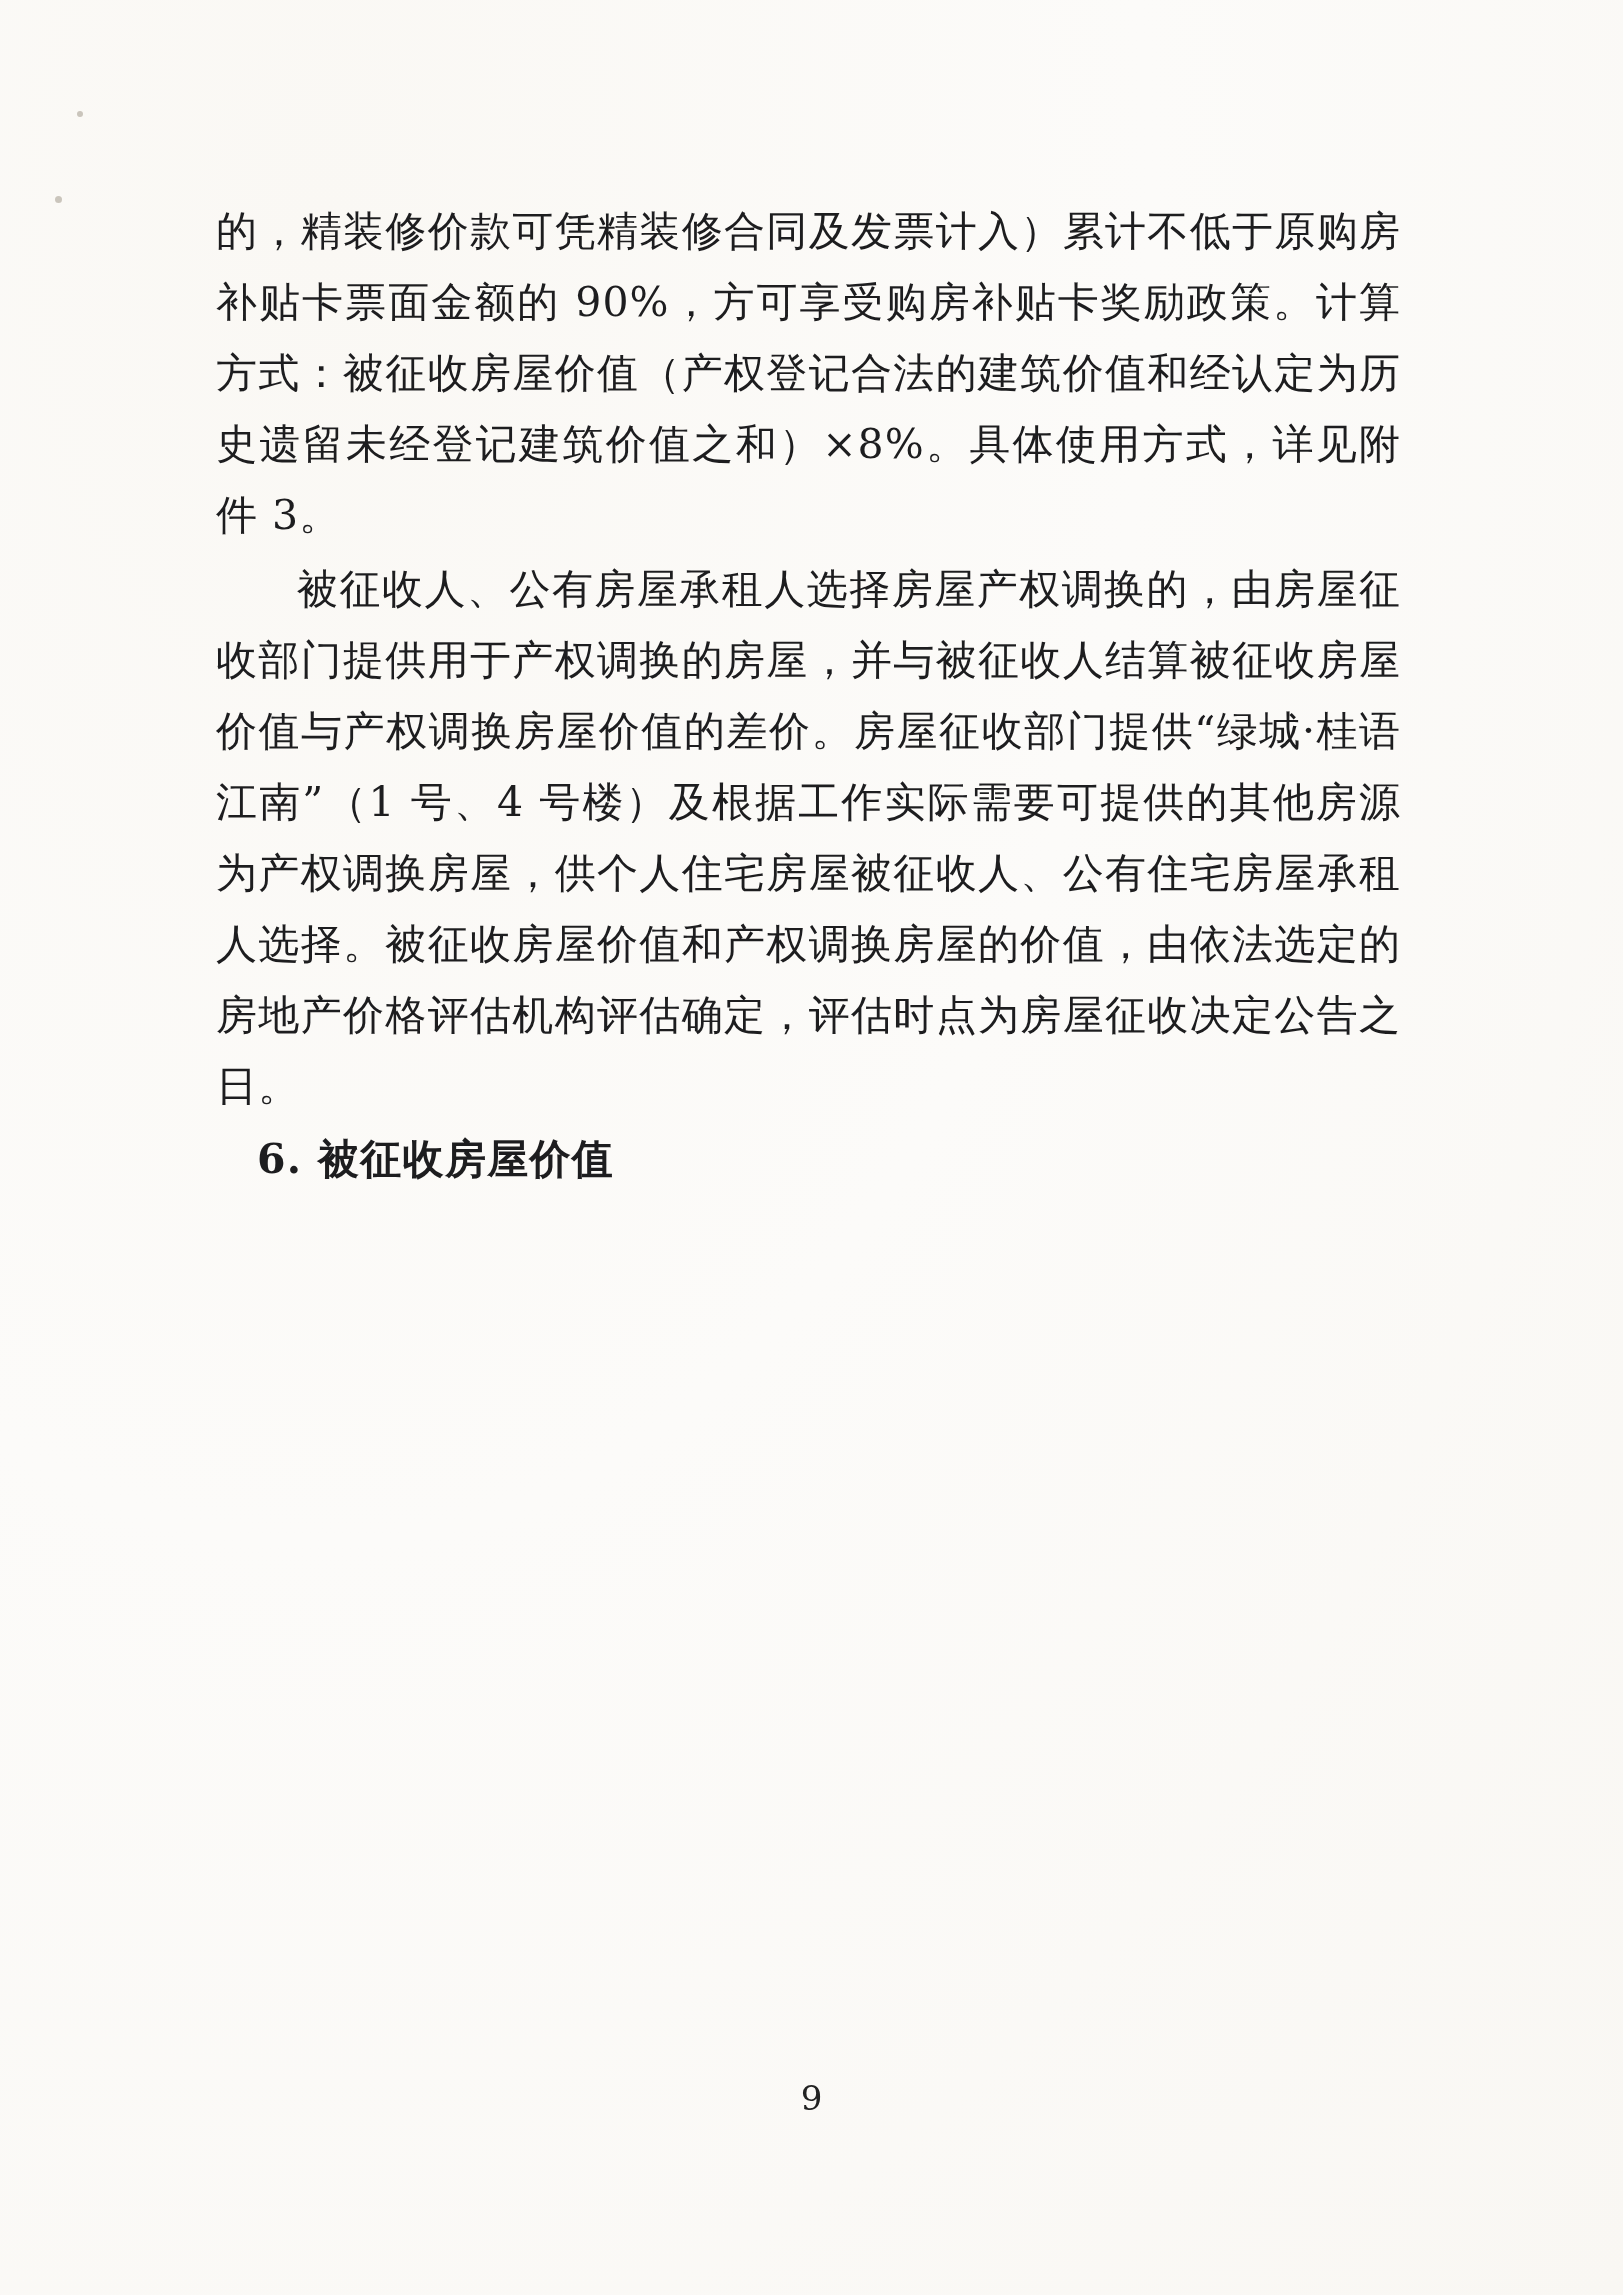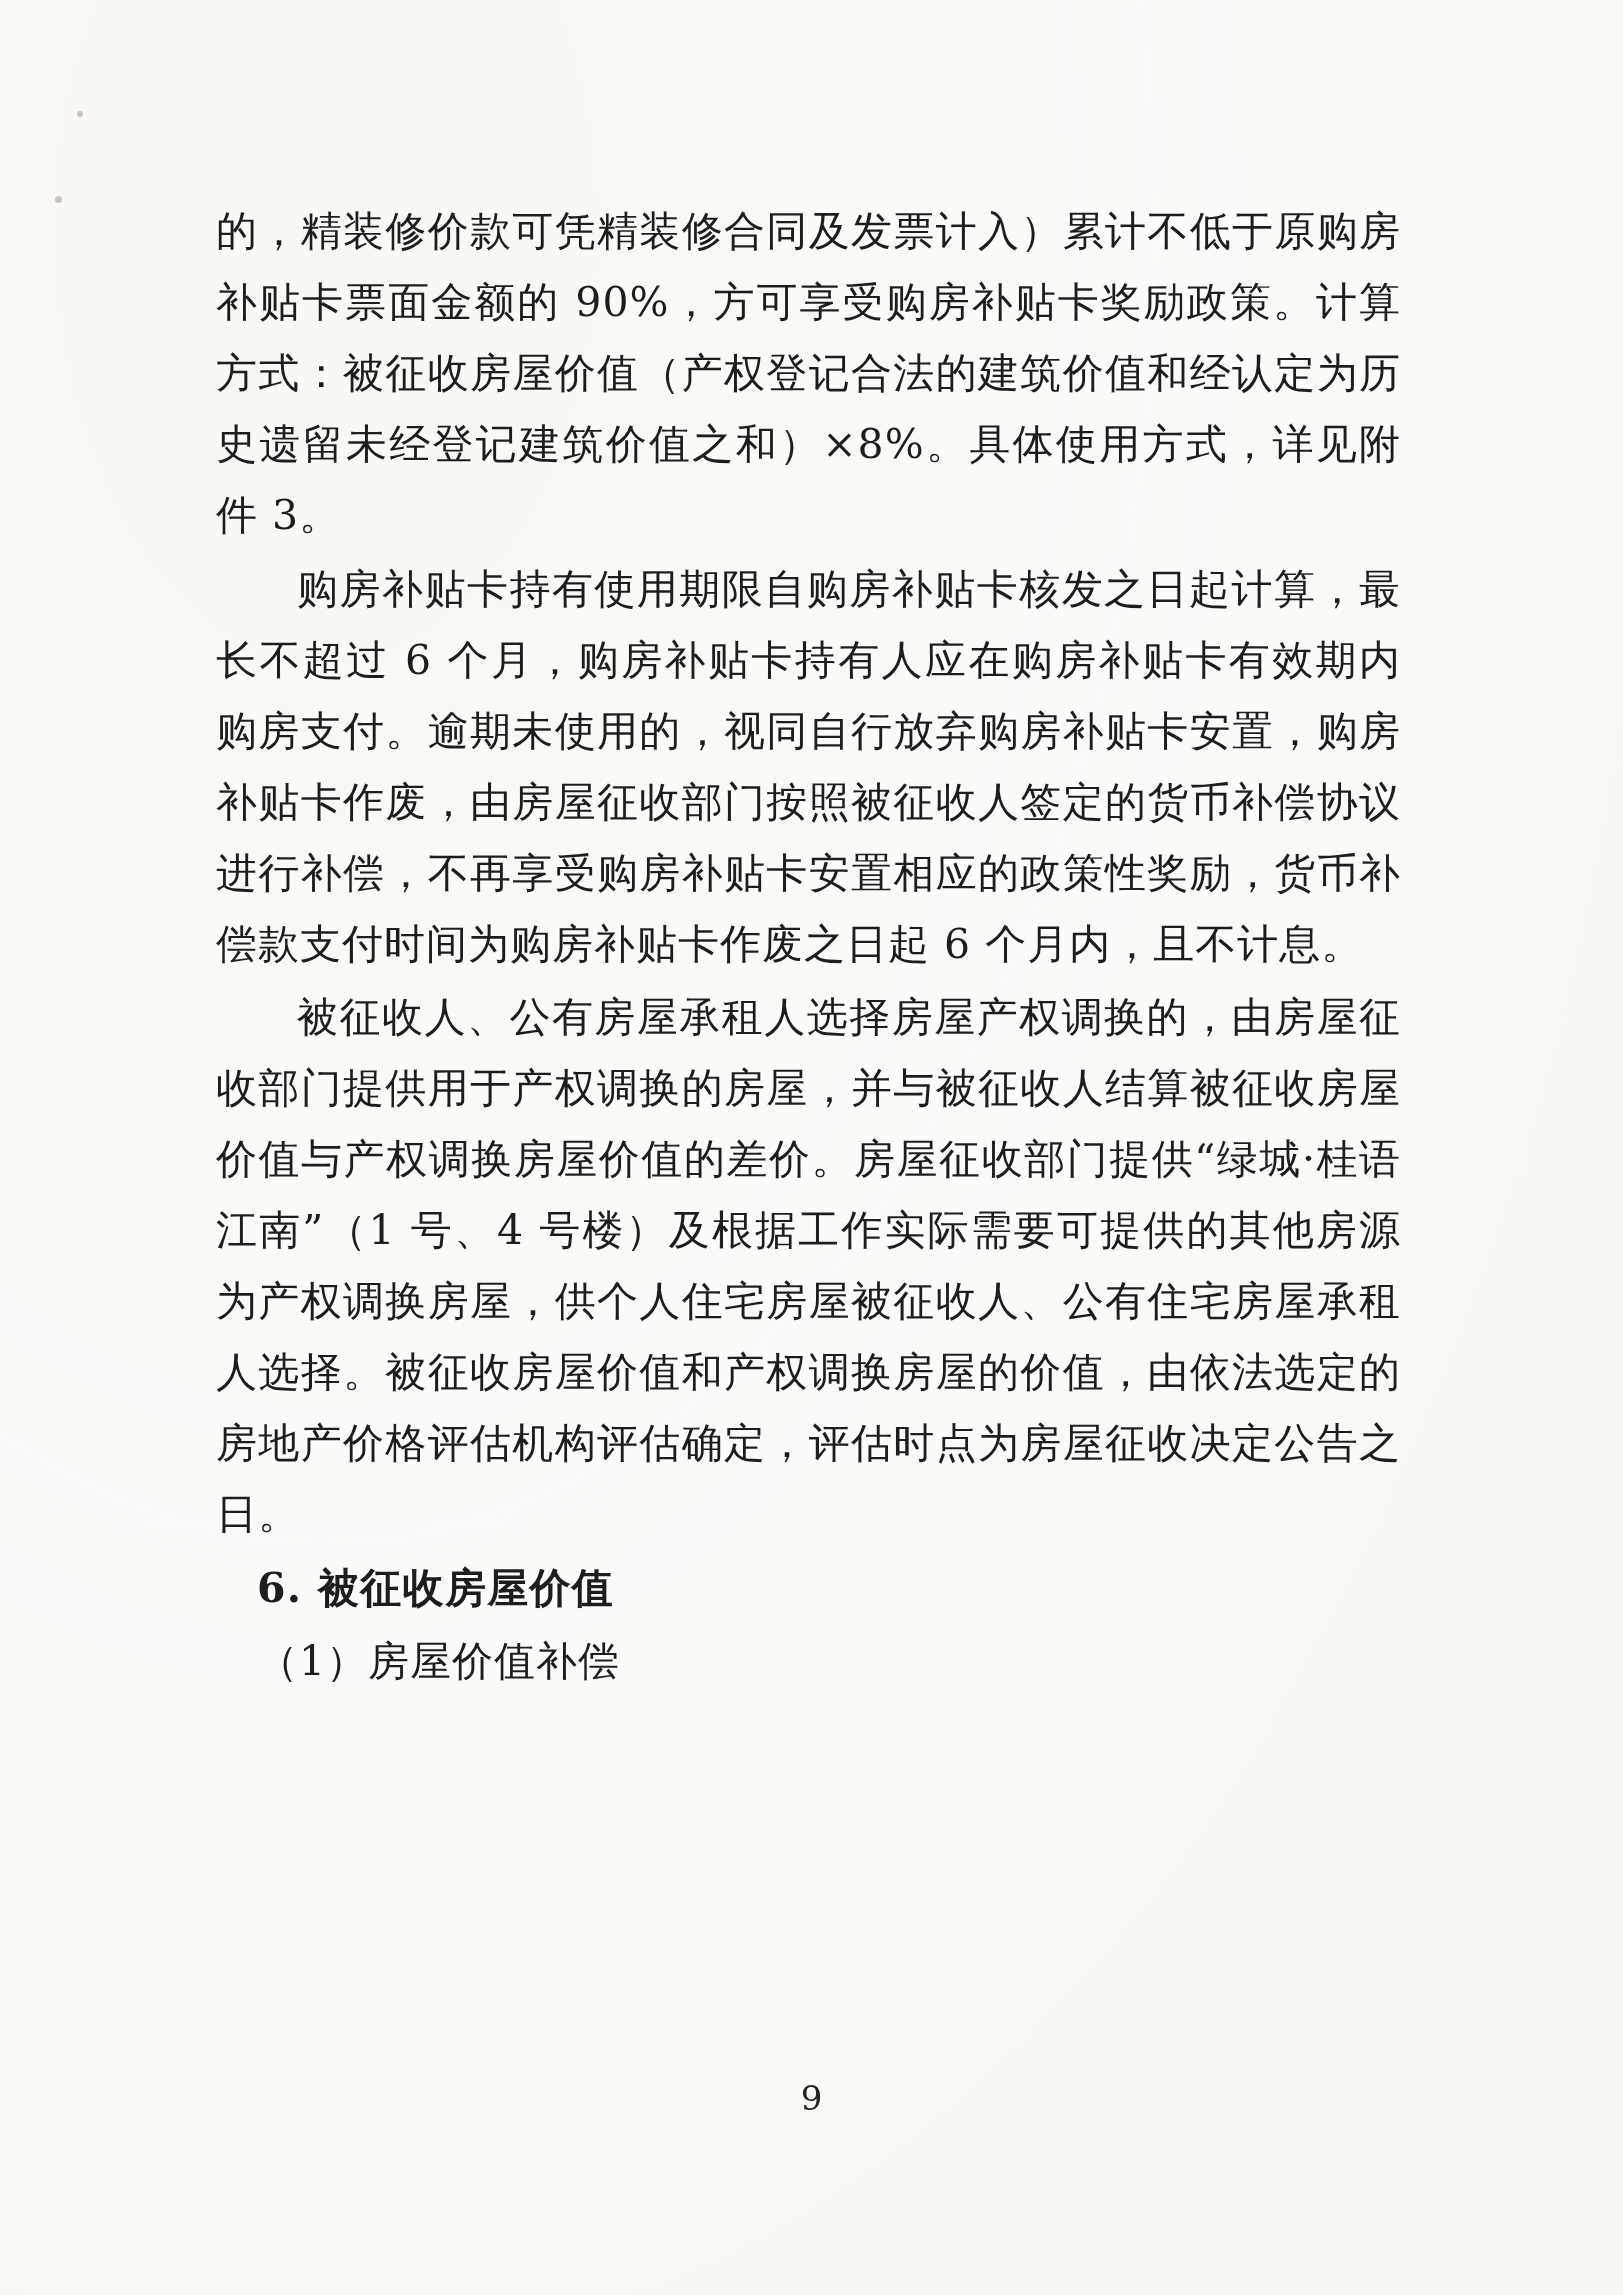--- a/index.html
+++ b/index.html
@@ -85,21 +85,19 @@
 </head>
 <body>
 
 <div class="page">
   <div class="paper-tint"></div>
   <div class="speck speck-a"></div>
   <div class="speck speck-b"></div>
 
   <div class="content">
     <p>的，精装修价款可凭精装修合同及发票计入）累计不低于原购房补贴卡票面金额的 90%，方可享受购房补贴卡奖励政策。计算方式：被征收房屋价值（产权登记合法的建筑价值和经认定为历史遗留未经登记建筑价值之和）×8%。具体使用方式，详见附件 3。</p>
-    <p class="indent">购房补贴卡持有使用期限自购房补贴卡核发之日起计算，最长不超过 6 个月，购房补贴卡持有人应在购房补贴卡有效期内购房支付。逾期未使用的，视同自行放弃购房补贴卡安置，购房补贴卡作废，由房屋征收部门按照被征收人签定的货币补偿协议进行补偿，不再享受购房补贴卡安置相应的政策性奖励，货币补偿款支付时间为购房补贴卡作废之日起 6 个月内，且不计息。</p>
     <p class="indent">被征收人、公有房屋承租人选择房屋产权调换的，由房屋征收部门提供用于产权调换的房屋，并与被征收人结算被征收房屋价值与产权调换房屋价值的差价。房屋征收部门提供“绿城·桂语江南”（1 号、4 号楼）及根据工作实际需要可提供的其他房源为产权调换房屋，供个人住宅房屋被征收人、公有住宅房屋承租人选择。被征收房屋价值和产权调换房屋的价值，由依法选定的房地产价格评估机构评估确定，评估时点为房屋征收决定公告之日。</p>
     <p class="heading2">6. 被征收房屋价值</p>
-    <p class="sub">（1）房屋价值补偿</p>
   </div>
 
   <div class="page-number">9</div>
 </div>
 
 
 </body></html>

